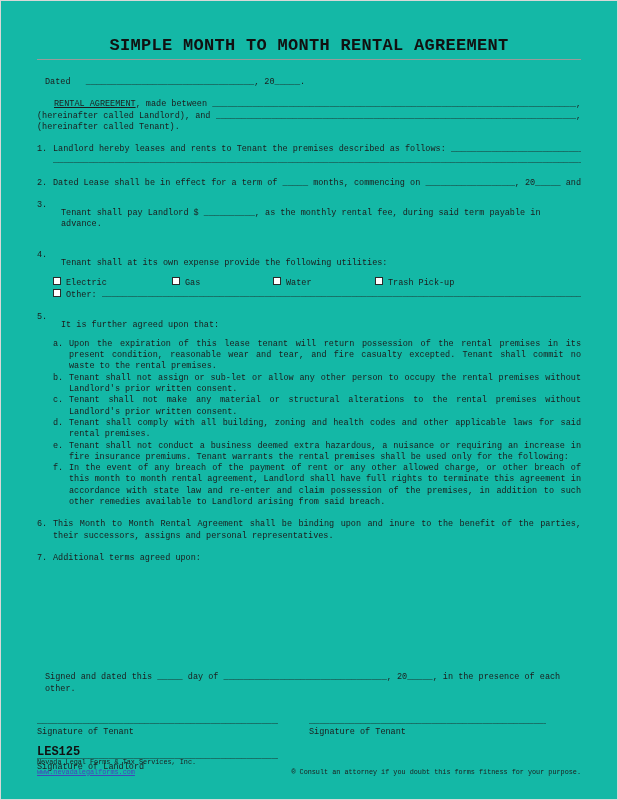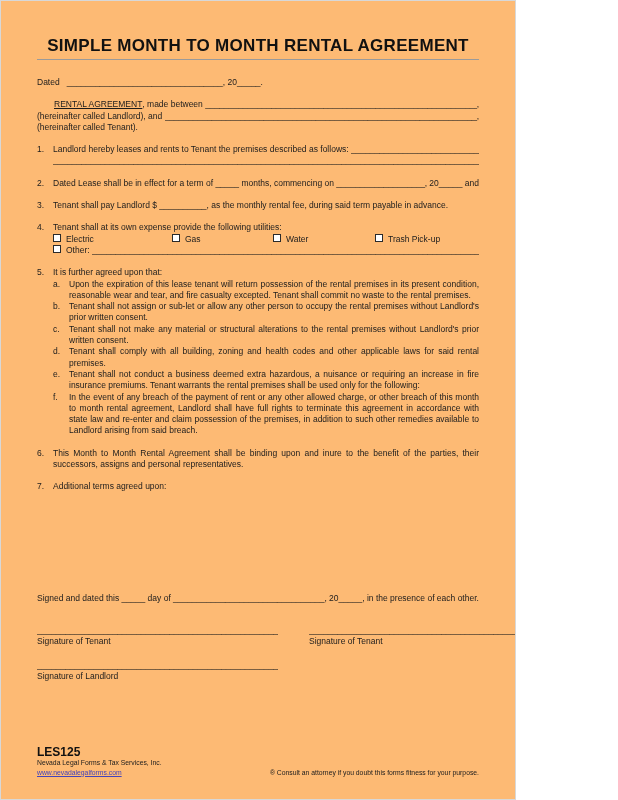--- a/index.html
+++ b/index.html
@@ -1,36 +1,36 @@
 <!DOCTYPE html>
 <html><head>
 <meta charset="utf-8">
 <style>
   html,body { margin:0; padding:0; background:#ffffff; }
   .page {
     position:relative;
-    width:516px; height:800px;
-    background:#fdba74;
+    width:618px; height:800px;
+    background:#14b8a6;
     border:1px solid #d8d8d8;
     box-sizing:border-box;
-    font-family:Liberation Sans, sans-serif;
+    font-family:Liberation Mono, monospace;
     font-size:8.5px;
     line-height:11.3px;
     color:#1c1c1c;
     overflow:hidden;
   }
   .content { position:absolute; left:36px; right:36px; top:36px; }
 
   .title {
     margin:0; font-size:17px; line-height:18px; font-weight:bold;
     text-align:center; letter-spacing:0.3px; color:#111;
   }
   .title-rule { border-top:1px solid #9a9a9a; margin-top:4px; height:0; }
 
-  p { margin:0; }
+  p { margin:8px; }
   .pre { white-space:pre-wrap; }
   .dated { margin-top:17px; }
   .parties { margin-top:11px; }
   .consideration { margin-top:16px; }
 
   .fillrow { display:flex; align-items:baseline; }
   .fillrow .txt { white-space:pre; flex:0 0 auto; }
   .fillrow .fill { flex:1 1 0; min-width:0; overflow:hidden; white-space:pre; }
   .fillrow .tail { white-space:pre; flex:0 0 auto; }
   .ra-lead { text-decoration:underline; text-underline-offset:1px;padding-left:17px; }

